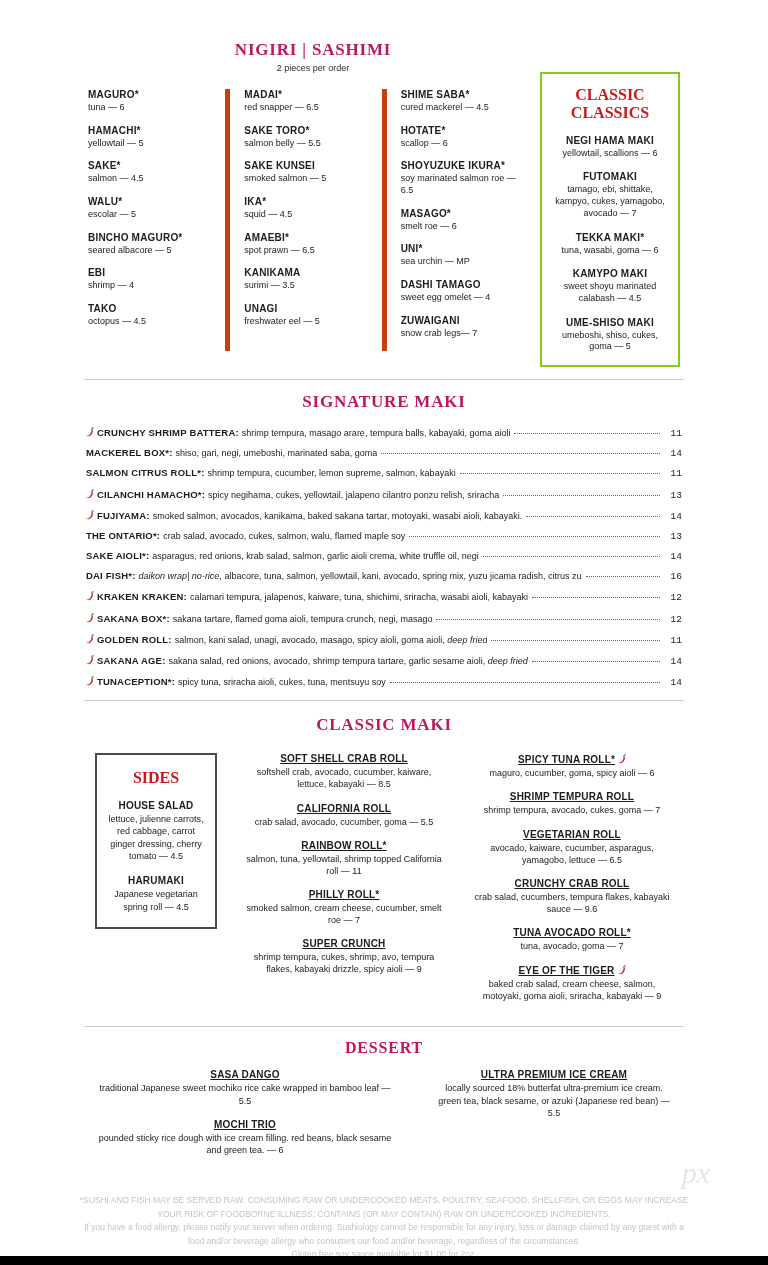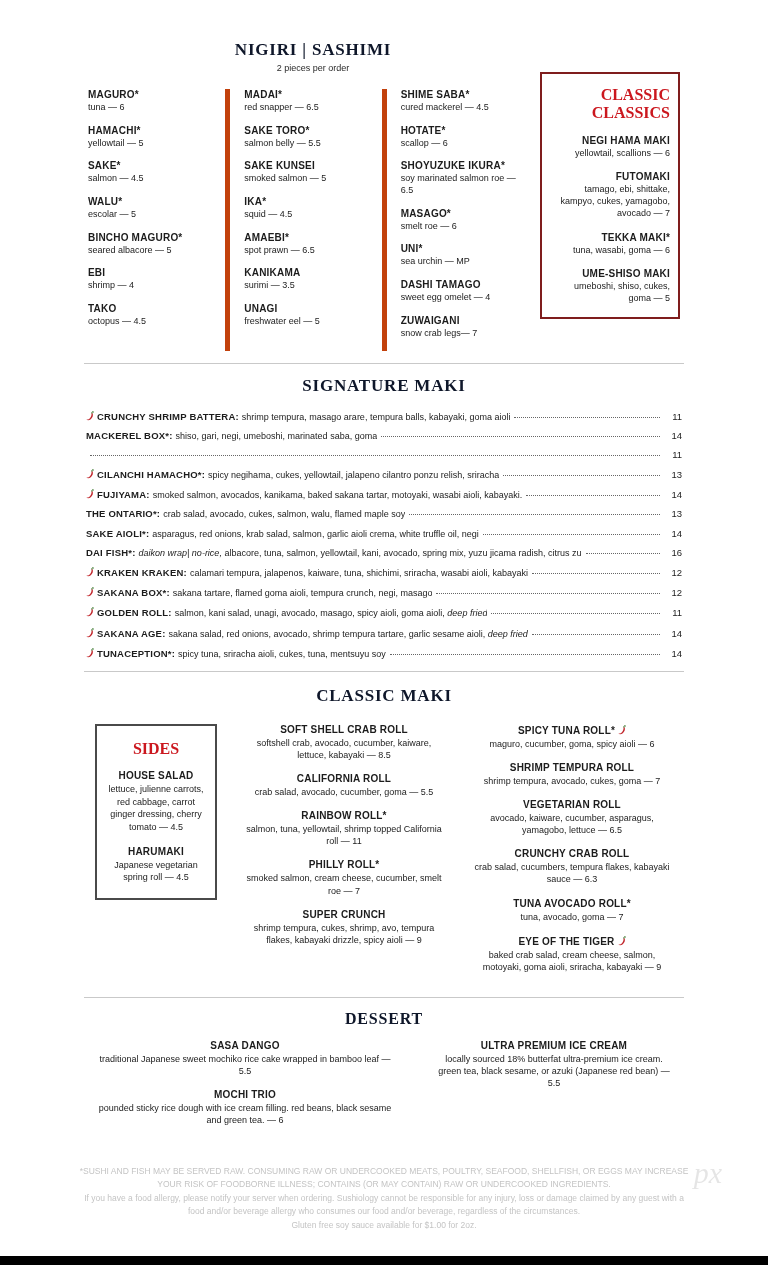--- a/index.html
+++ b/index.html
@@ -4,92 +4,92 @@
 <style>
   * { margin:0; padding:0; box-sizing:border-box; }
   html,body { background:#ffffff; }
   body {
     width:768px; height:1265px; position:relative; overflow:hidden;
     font-family:"Liberation Sans", sans-serif; color:#1c1c1c;
   }
   .page { padding-top:40px; }
 
   h1,h2 {
-    font-family:"Liberation Serif", serif; color:#0f172a; font-weight:bold;
+    font-family:"Liberation Serif", serif; color:#be185d; font-weight:bold;
     text-align:center; font-size:17px; letter-spacing:0.8px;
   }
   .sub { text-align:center; font-size:9px; color:#2a2a2a; margin-top:3px; }
 
   
   .nigiri-wrap { display:flex; padding:0 88px; }
   .nigiri-left { width:450px; }
   .nigiri-head { margin-bottom:16px; }
   .nigiri-cols { display:flex; }
   .ncol { flex:1; padding-right:10px; }
   .ncol + .ncol { border-left:5px solid #c2410c; padding-left:14px; }
   .nitem { margin-bottom:11px; }
   .nname { font-size:10px; font-weight:bold; letter-spacing:0.2px; }
   .ndesc { font-size:9px; color:#222; margin-top:2px; line-height:1.3; }
 
   .classics-box {
-    margin-left:auto; width:140px; border:2px solid #7f1d1d;
-    padding:12px 8px; text-align:right; margin-top:32px; align-self:flex-start;
+    margin-left:auto; width:140px; border:2px solid #84cc16;
+    padding:12px 8px; text-align:center; margin-top:32px; align-self:flex-start;
   }
   .box-title {
     font-family:"Liberation Serif", serif; color:#cb171e; font-weight:bold;
     font-size:16px; line-height:1.15; margin-bottom:12px;
   }
   .classics-box .nitem, .sides-box .nitem { margin-bottom:12px; }
   .classics-box .nitem:last-child, .sides-box .nitem:last-child { margin-bottom:0; }
 
   .divider { border:none; border-top:1px solid #c9c9c9; margin:12px 84px; }
 
   
   .sig { padding:0 86px; }
   .sig h2 { margin:10px 0 14px; }
   .sig-row { display:flex; align-items:baseline; margin-bottom:8.2px; font-size:9px; }
   .sig-text { white-space:nowrap; overflow:hidden; flex-shrink:1; }
   .sig-name { font-weight:bold; font-size:9.5px; letter-spacing:0.2px; margin-right:3px; }
   .italic { font-style:italic; }
   .leader { flex:1; min-width:8px; border-bottom:1px dotted #666; margin:0 4px; transform:translateY(-2px); }
-  .price { font-size:9.5px; width:18px; text-align:right; flex-shrink:0; }
+  .price { font-size:9.5px; width:18px; text-align:right; flex-shrink:0;font-family:Liberation Mono, monospace; }
 
   .pepper { display:inline-block; margin-right:3px; position:relative; top:1px; }
   .pepper.after { margin-right:0; margin-left:3px; }
 
   
   .cm h2 { margin:14px 0 18px; }
   .cm-wrap { display:flex; padding:0 95px; gap:26px; }
   .sides-box {
     width:122px; border:2px solid #4a4a4a; padding:14px 10px;
     text-align:center; align-self:flex-start; flex-shrink:0;
   }
   .cm-col { flex:1; text-align:center; }
   .cm-item { margin-bottom:12px; }
-  .cm-name { font-size:10px; font-weight:bold; letter-spacing:0.2px; }
+  .cm-name { font-size:10px; font-weight:bold; letter-spacing:0.2px;text-decoration:underline; }
   .cm-desc { font-size:9px; margin-top:2px; line-height:1.35; }
   .sides-box .ndesc { line-height:1.4; }
   .sides-box .nitem .nname { margin-bottom:1px; }
   .sides-box .nitem, .sides-box .ndesc { text-align:center; }
 
   
   .dessert h2 { margin:12px 0 12px; font-size:16px; }
   .dessert-wrap { display:flex; padding:0 95px; gap:40px; }
   .dessert-col { text-align:center; }
   .dessert-col.left { width:300px; }
   .dessert-col.right { flex:1; }
 
   
   .disclaimers { margin-top:26px; }
   .disclaimer {
     color:#c4c4c4; font-size:8.5px; text-align:center;
     width:610px; margin:0 auto; line-height:1.6;
   }
   .watermark {
-    position:absolute; right:46px; bottom:75px; font-family:"Liberation Serif", serif;
+    position:absolute; right:58px; bottom:75px; font-family:"Liberation Serif", serif;
     font-style:italic; font-size:30px; color:rgba(0,0,0,0.10); pointer-events:none;
   }
   .bottom-bar { position:absolute; left:0; right:0; bottom:0; height:9px; background:#000; }
 </style>
 </head>
 <body>
 
 <div class="page">
 
   <div class="nigiri-wrap">
@@ -225,20 +225,24 @@
           <div class="nitem">
             <div class="nname">FUTOMAKI</div>
             <div class="ndesc">tamago, ebi, shittake, kampyo, cukes, yamagobo, avocado — 7</div>
           </div>
 
           <div class="nitem">
             <div class="nname">TEKKA MAKI*</div>
             <div class="ndesc">tuna, wasabi, goma — 6</div>
           </div>
 
+          <div class="nitem">
+            <div class="nname">KAMYPO MAKI</div>
+            <div class="ndesc">sweet shoyu marinated calabash — 4.5</div>
+          </div>
 
           <div class="nitem">
             <div class="nname">UME-SHISO MAKI</div>
             <div class="ndesc">umeboshi, shiso, cukes, goma — 5</div>
           </div>
         </div>
     </div>
   </div>
 
   <hr class="divider">
@@ -259,20 +263,21 @@
 
         <div class="sig-row">
 
           <span class="sig-text"><span class="sig-name">MACKEREL BOX*:</span><span>shiso, gari, negi, umeboshi, marinated saba, goma</span></span>
           <span class="leader"></span>
           <span class="price">14</span>
         </div>
 
         <div class="sig-row">
 
+          <span class="sig-text"><span class="sig-name">SALMON CITRUS ROLL*:</span><span>shrimp tempura, cucumber, lemon supreme, salmon, kabayaki</span></span>
           <span class="leader"></span>
           <span class="price">11</span>
         </div>
 
         <div class="sig-row">
           <span class="pepper"><svg width="8" height="10" viewBox="0 0 16 20">
               <path d="M11 5 C11 2.5 12.5 1 14.5 1 L14.5 3 C13.2 3 12.6 3.8 12.6 5" fill="none" stroke="#3e7a2e" stroke-width="1.6"></path>
               <path d="M12.6 4.6 C15.4 7.6 13.4 13 9.6 16.4 C6.4 19.2 2.2 19.2 0.8 17 C4 17.8 7.2 16 9.2 12.6 C11 9.6 11.2 6.8 11 4.8 Z" fill="#c1272d"></path>
             </svg></span>
           <span class="sig-text"><span class="sig-name">CILANCHI HAMACHO*:</span><span>spicy negihama, cukes, yellowtail, jalapeno cilantro ponzu relish, sriracha</span></span>
@@ -429,21 +434,21 @@
             <div class="cm-desc">shrimp tempura, avocado, cukes, goma — 7</div>
           </div>
 
           <div class="cm-item">
             <div class="cm-name"><span>VEGETARIAN ROLL</span></div>
             <div class="cm-desc">avocado, kaiware, cucumber, asparagus, yamagobo, lettuce — 6.5</div>
           </div>
 
           <div class="cm-item">
             <div class="cm-name"><span>CRUNCHY CRAB ROLL</span></div>
-            <div class="cm-desc">crab salad, cucumbers, tempura flakes, kabayaki sauce — 6.3</div>
+            <div class="cm-desc">crab salad, cucumbers, tempura flakes, kabayaki sauce — 9.6</div>
           </div>
 
           <div class="cm-item">
             <div class="cm-name"><span>TUNA AVOCADO ROLL*</span></div>
             <div class="cm-desc">tuna, avocado, goma — 7</div>
           </div>
 
           <div class="cm-item">
             <div class="cm-name"><span>EYE OF THE TIGER</span><span class="pepper after"><svg width="8" height="10" viewBox="0 0 16 20">
                   <path d="M11 5 C11 2.5 12.5 1 14.5 1 L14.5 3 C13.2 3 12.6 3.8 12.6 5" fill="none" stroke="#3e7a2e" stroke-width="1.6"></path>

